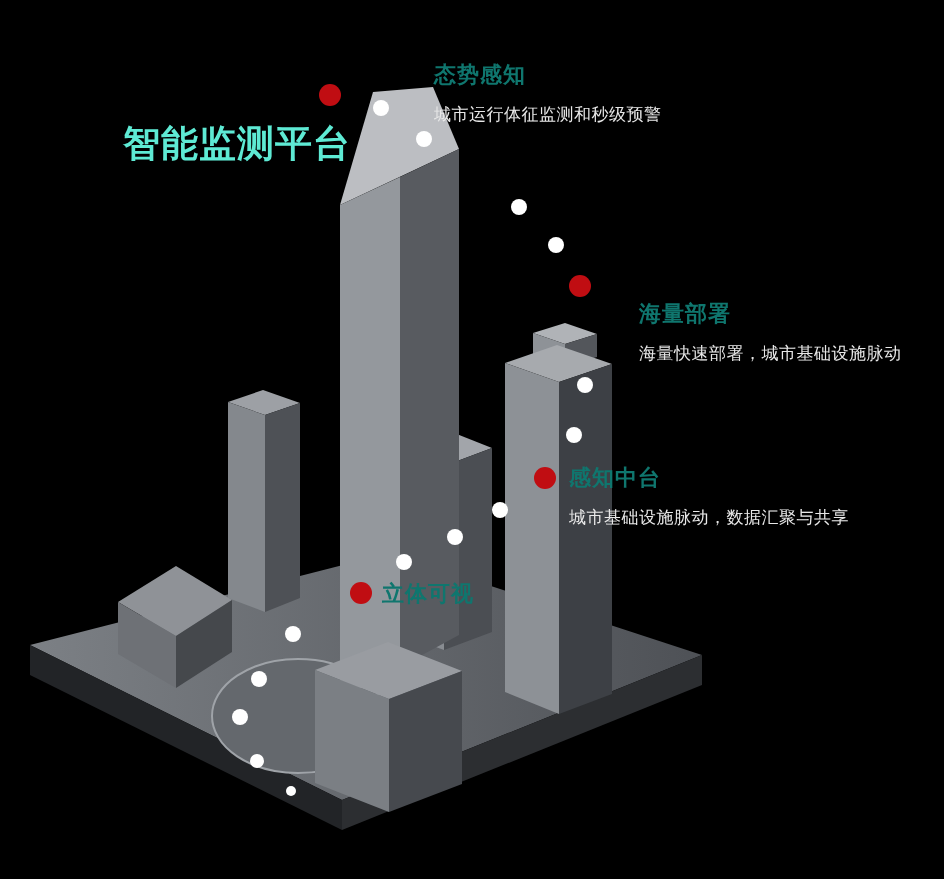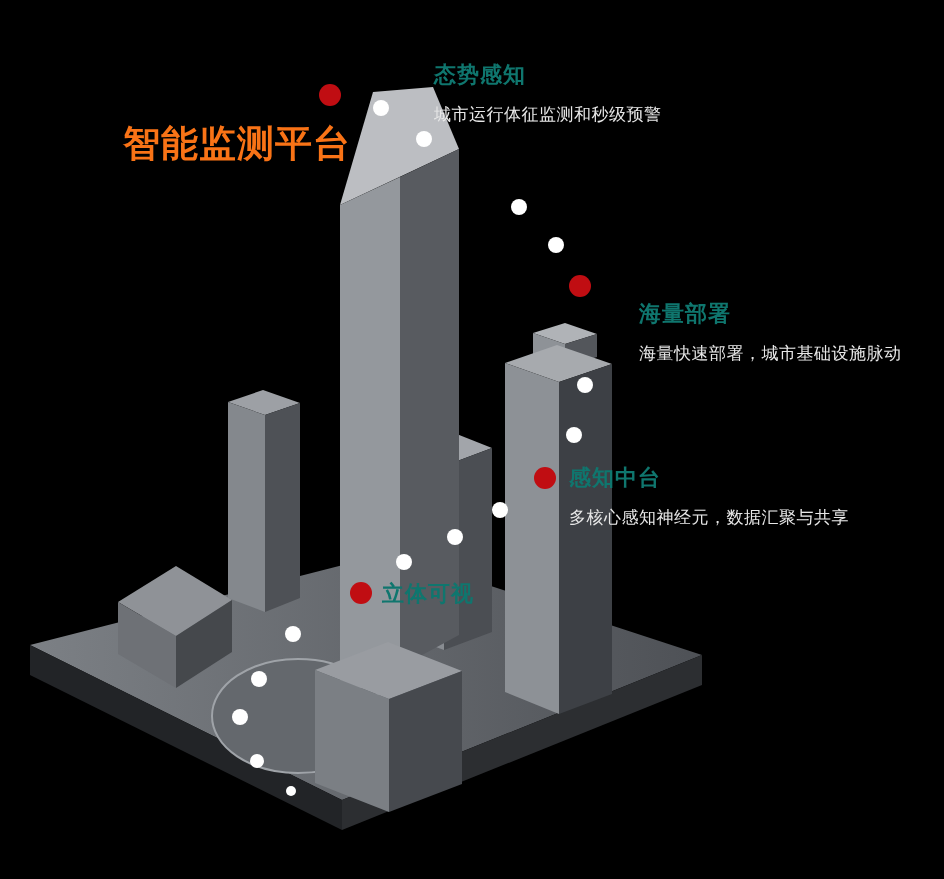--- a/index.html
+++ b/index.html
@@ -12,21 +12,21 @@
     position:relative;
     width:944px;height:879px;
     background:var(--bg);
     overflow:hidden;
   }
   .scene-svg{position:absolute;left:0;top:0;width:944px;height:879px;display:block;}
   .dot{fill:#ffffff;}
   .page-title{
     position:absolute;left:123px;top:119px;
     margin:0;
-    font-size:37px;font-weight:700;color:#f97316;
+    font-size:37px;font-weight:700;color:#5eead4;
     letter-spacing:1px;white-space:nowrap;
   }
   .marker{
     position:absolute;width:22px;height:22px;border-radius:50%;
     background:var(--accent-red);
   }
   .annotation{position:absolute;white-space:nowrap;}
   .ann-label{
     font-size:22px;font-weight:700;color:#0f766e;letter-spacing:1px;
   }
@@ -108,20 +108,20 @@
     <div class="ann-desc">城市运行体征监测和秒级预警</div>
   </div>
 
   <div class="annotation" style="left:639px;top:270px;margin-top:29px;">
     <div class="ann-label">海量部署</div>
     <div class="ann-desc">海量快速部署，城市基础设施脉动</div>
   </div>
 
   <div class="annotation" style="left:569px;top:463px;">
     <div class="ann-label">感知中台</div>
-    <div class="ann-desc">多核心感知神经元，数据汇聚与共享</div>
+    <div class="ann-desc">城市基础设施脉动，数据汇聚与共享</div>
   </div>
 
   <div class="annotation" style="left:382px;top:579px;">
     <div class="ann-label">立体可视</div>
   </div>
 
 </div>
 
 </body></html>

